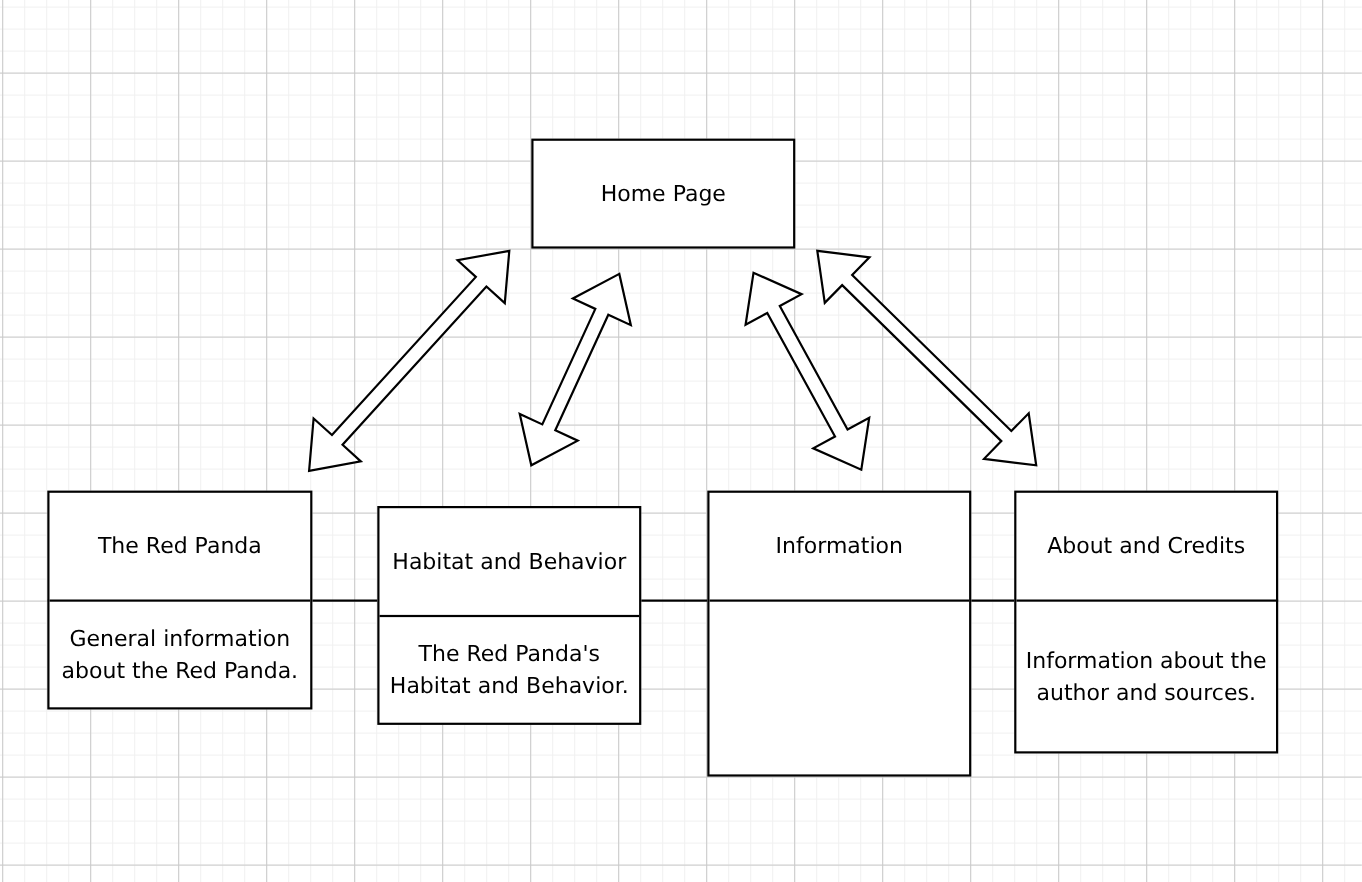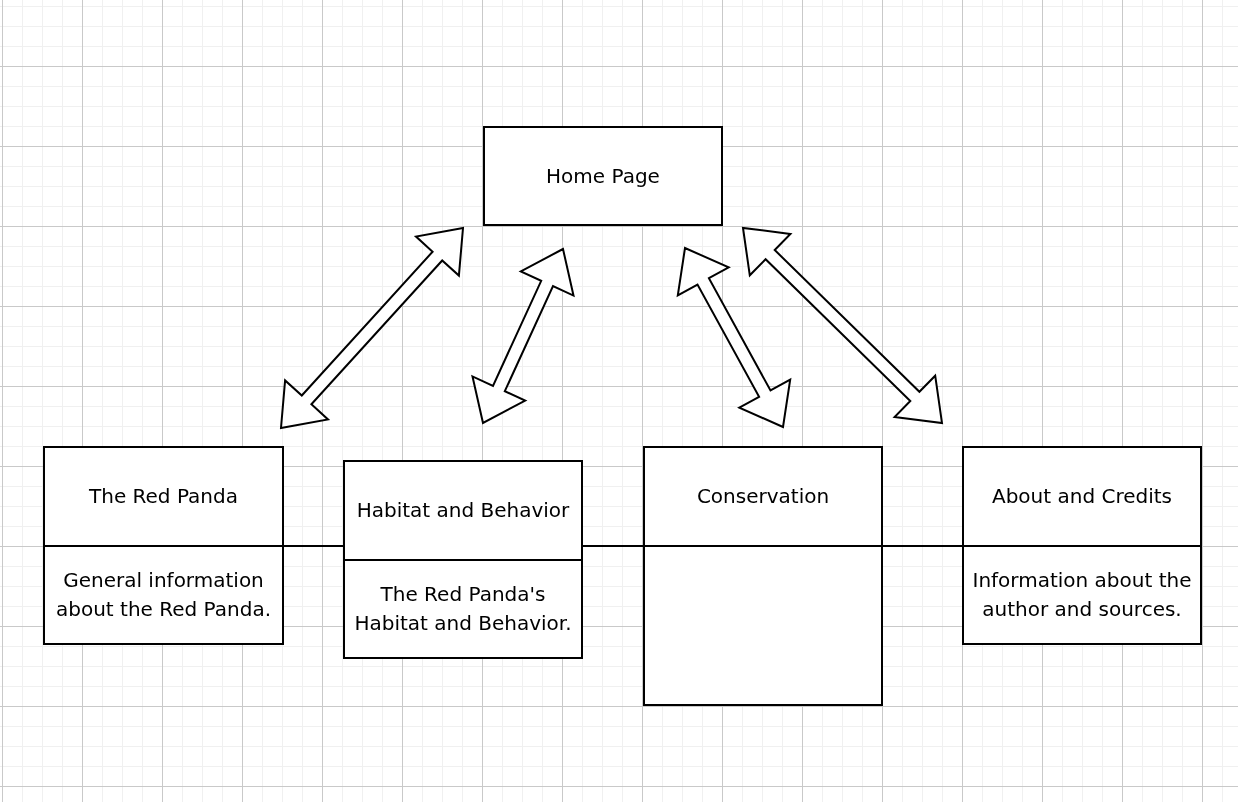--- a/index.html
+++ b/index.html
@@ -65,21 +65,21 @@
   .cell-desc {
     flex: 1;
     display: flex;
     align-items: center;
     justify-content: center;
     padding: 17px 6px;
   }
   .node-1 { left: 43px;  top: 446px; width: 241px; height: 199px; }
   .node-2 { left: 343px; top: 460px; width: 240px; height: 199px; }
   .node-3 { left: 643px; top: 446px; width: 240px; height: 260px; }
-  .node-4 { left: 922px; top: 446px; width: 240px; height: 199px; margin-left: 40px; }
+  .node-4 { left: 922px; top: 446px; width: 240px; height: 239px; }
 </style>
 </head>
 <body>
 
 <svg class="connectors" viewBox="0 0 1238 802" xmlns="http://www.w3.org/2000/svg">
   <polygon points="463.0,228.0 416.0,236.6 432.6,251.7 301.8,395.5 285.1,380.4 281.0,428.0 328.0,419.4 311.4,404.3 442.2,260.5 458.9,275.6"></polygon>
   <polygon points="563.0,249.0 520.8,271.4 541.2,280.8 493.0,385.8 472.5,376.4 483.0,423.0 525.2,400.6 504.8,391.2 553.0,286.2 573.5,295.6"></polygon>
   <polygon points="685.0,248.0 677.8,295.3 697.5,284.5 759.1,396.8 739.3,407.6 783.0,427.0 790.2,379.7 770.5,390.5 708.9,278.2 728.7,267.4"></polygon>
   <polygon points="743.0,228.0 749.8,275.3 765.6,259.2 910.3,401.0 894.6,417.1 942.0,423.0 935.2,375.7 919.4,391.8 774.7,250.0 790.4,233.9"></polygon>
 </svg>
@@ -94,19 +94,19 @@
   <div class="cell-title">The Red Panda</div>
   <div class="cell-desc">General information about the Red Panda.</div>
 </div>
 
 <div class="node node-2">
   <div class="cell-title">Habitat and Behavior</div>
   <div class="cell-desc">The Red Panda's Habitat and Behavior.</div>
 </div>
 
 <div class="node node-3">
-  <div class="cell-title">Conservation</div>
+  <div class="cell-title">Information</div>
 </div>
 
 <div class="node node-4">
   <div class="cell-title">About and Credits</div>
   <div class="cell-desc">Information about the author and sources.</div>
 </div>
 
 </body></html>

